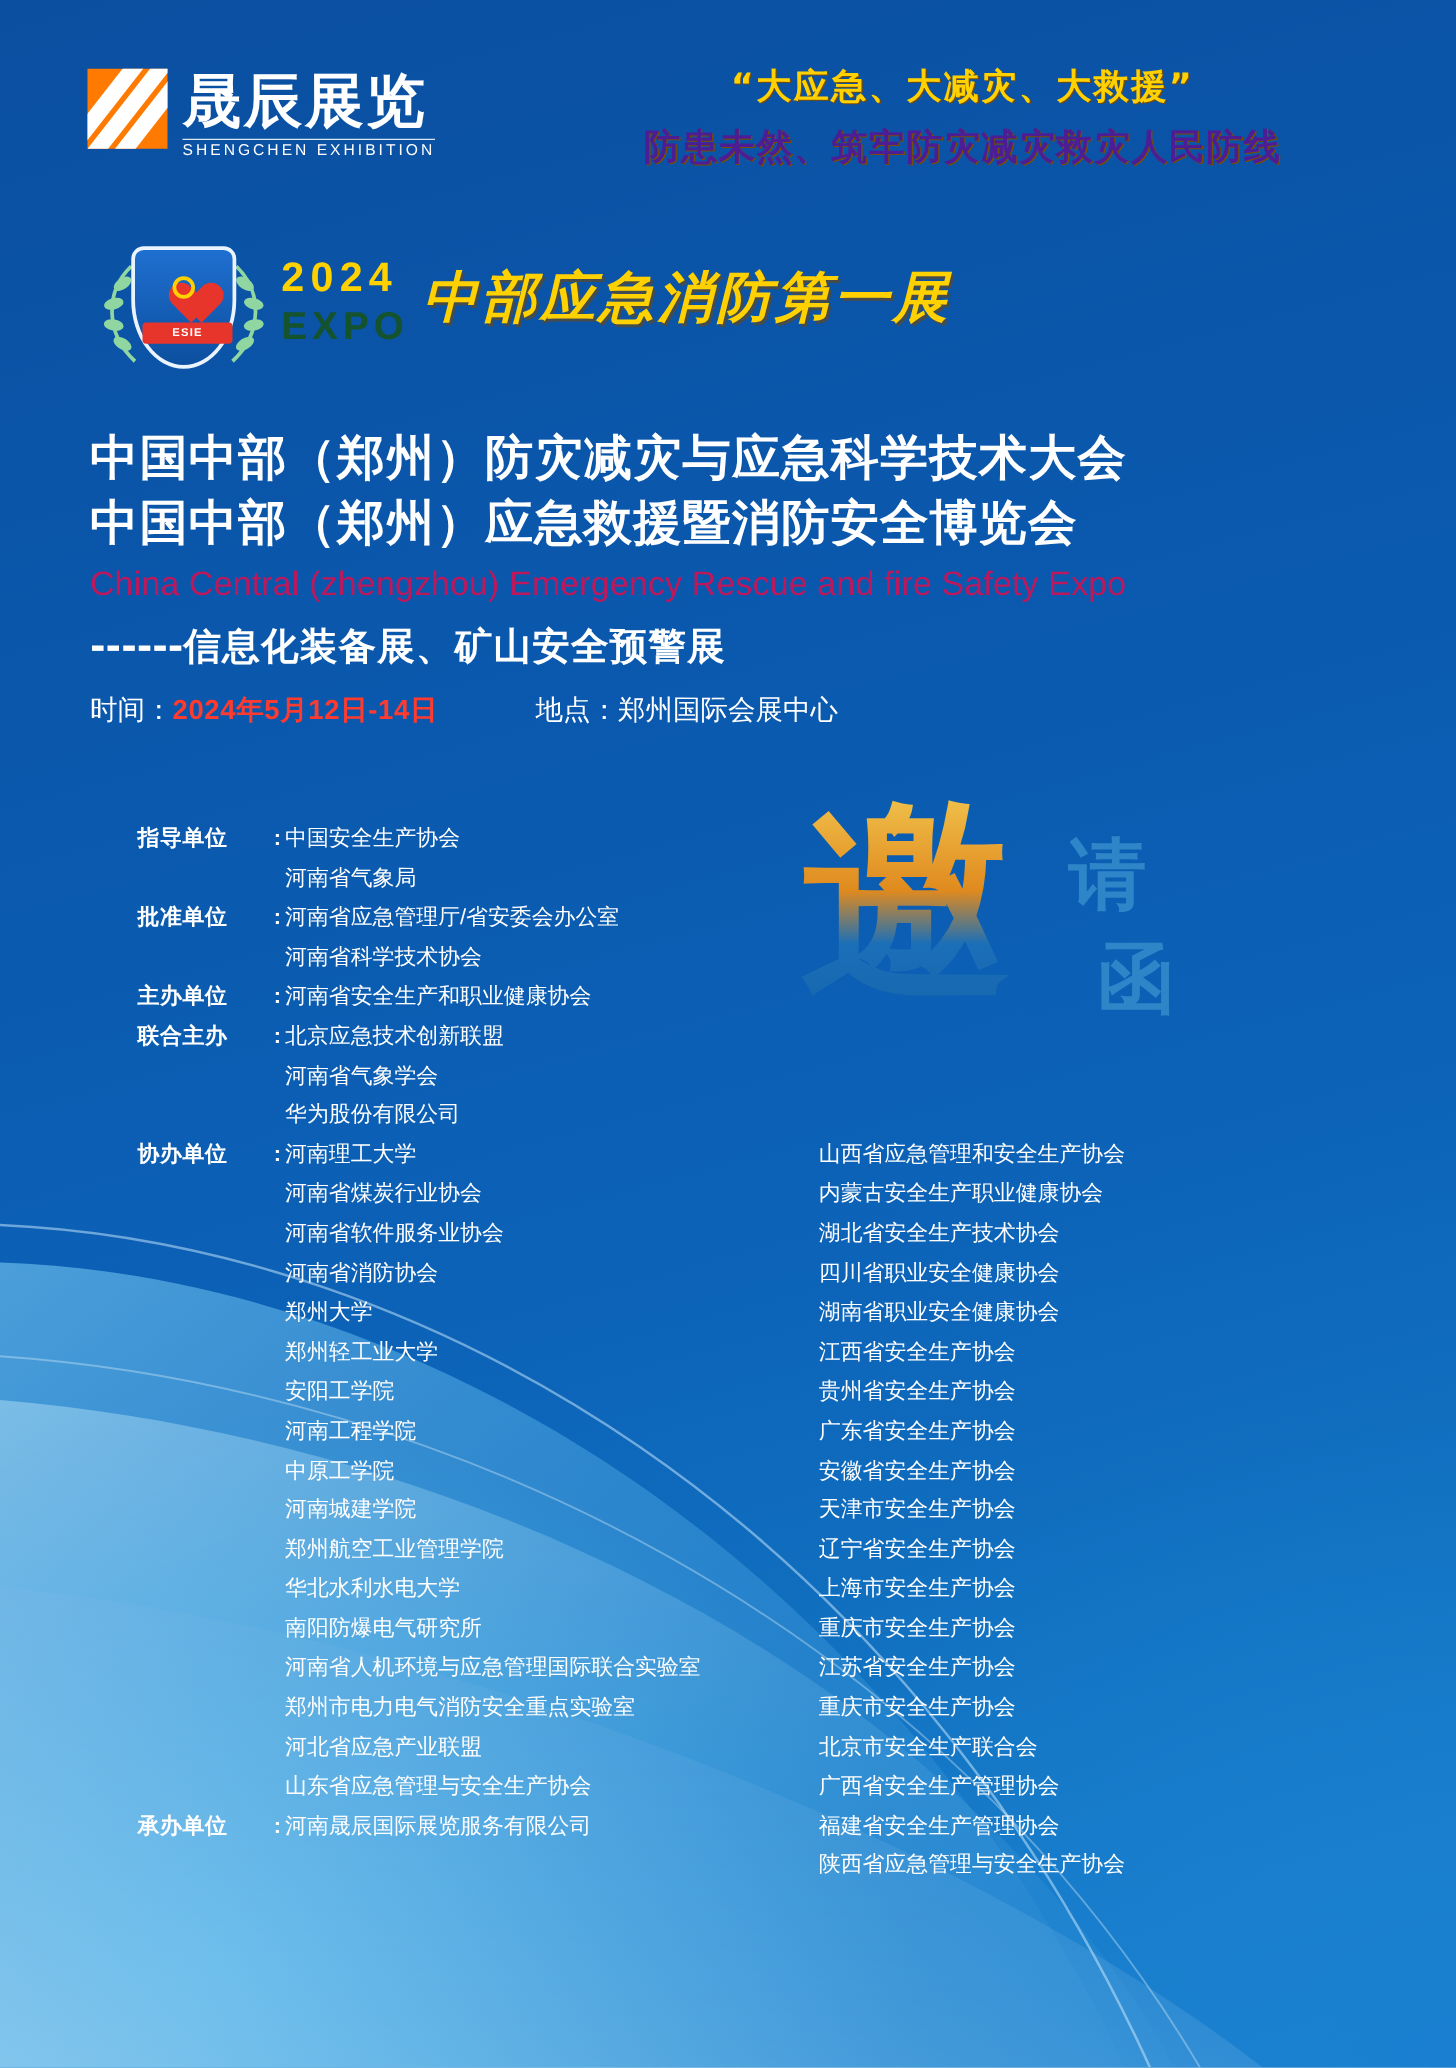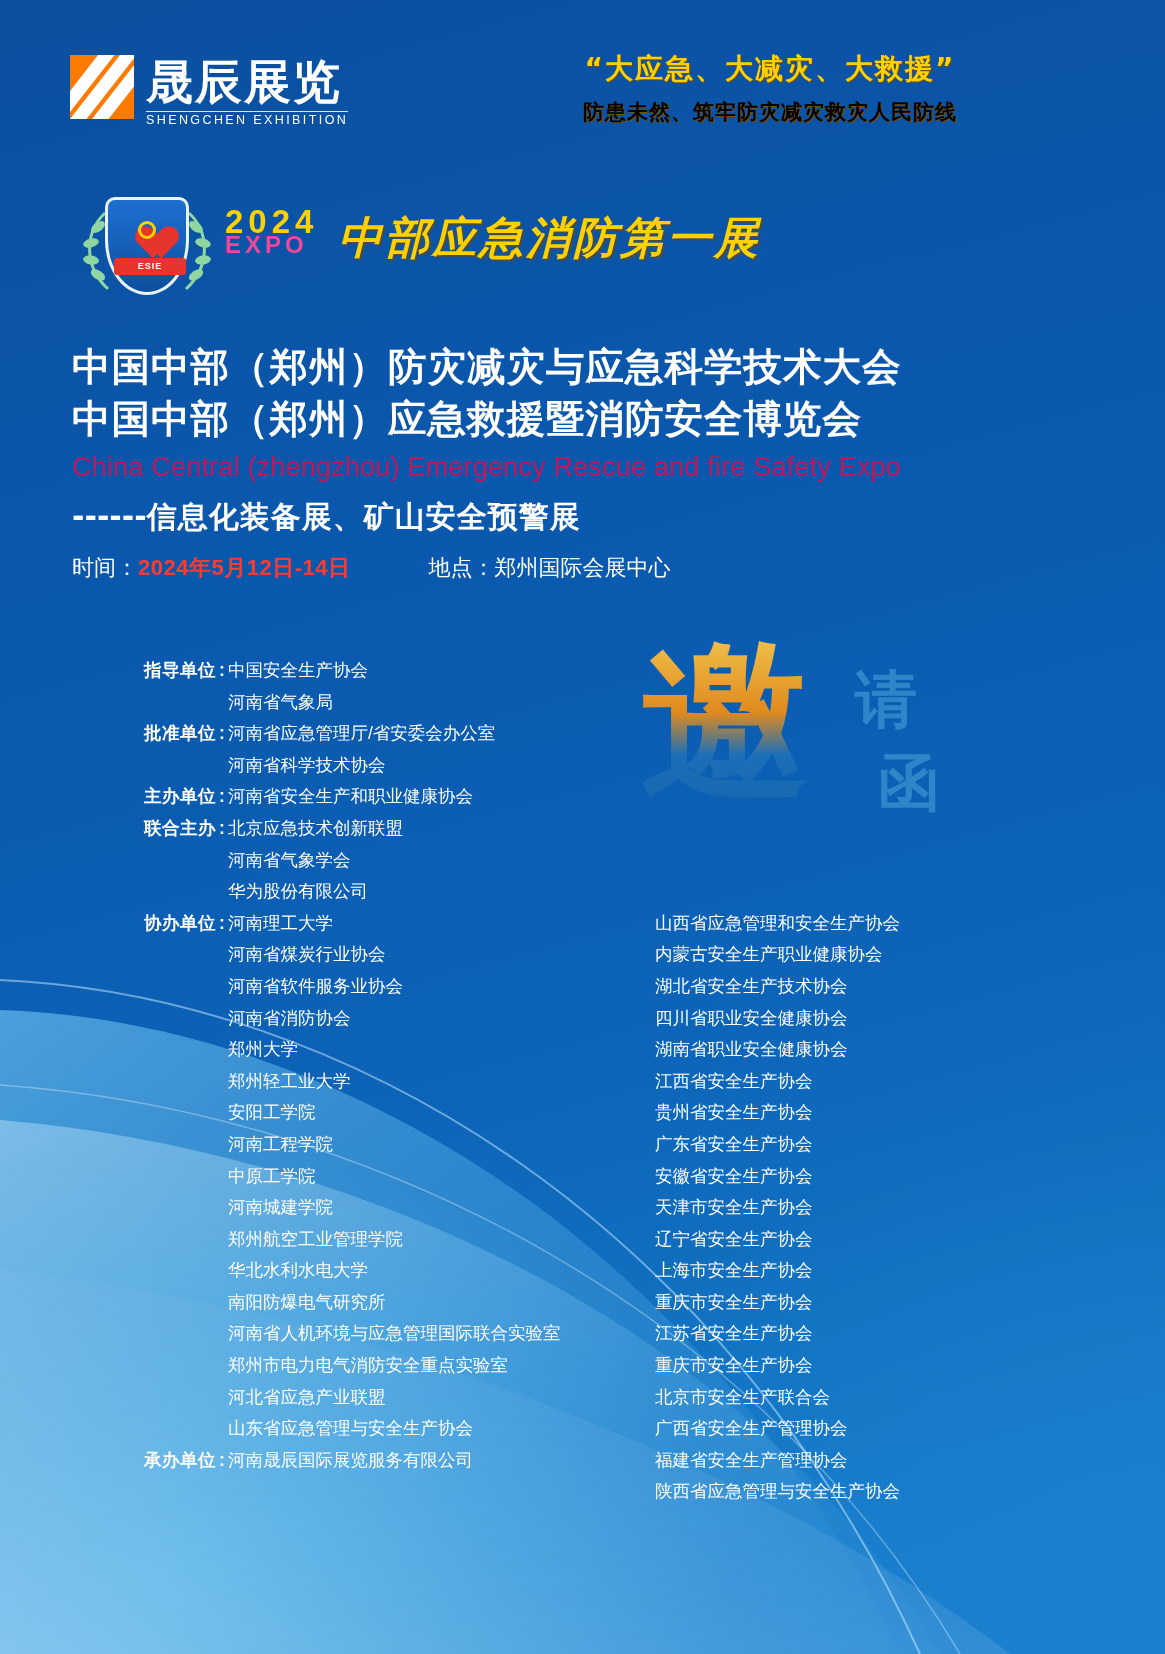--- a/index.html
+++ b/index.html
@@ -45,21 +45,21 @@
     text-align: center;
   }
 
   .slogan { position: absolute; left: 490px; top: 50px; width: 560px; text-align: center; }
   .slogan-1 {
     font-size: 28px; font-weight: bold; color: #ffd100; letter-spacing: 2px;
     text-shadow: 1px 1px 0 #7a4d00;
     font-family: "DejaVu Sans", sans-serif;
   }
   .slogan-2 {
-    font-size: 21px; font-weight: bold; color: #000000; letter-spacing: 1px;
+    font-size: 29px; font-weight: bold; color: #4c1d95; letter-spacing: 1px;
     margin-top: 10px; text-shadow: 1px 1px 0 #7a4d00;
     font-family: "DejaVu Sans", sans-serif;
   }
 
   
   .expo-row { position: relative; margin-top: 35px; height: 120px; }
   .emblem { position: absolute; left: 70px; top: 0; width: 150px; height: 110px; }
   .shield {
     position: absolute; left: 35px; top: 2px; width: 84px; height: 98px;
     background: linear-gradient(180deg,#1f6fd0,#0c4f9f);
@@ -86,22 +86,22 @@
     text-align: center; line-height: 17px; letter-spacing: 1px; font-weight: bold;
   }
   .laurel { position: absolute; left: 2px; top: 10px; width: 150px; height: 90px; }
 
   .expo-num {
     position: absolute; left: 225px; top: 8px;
     font-size: 33px; font-weight: bold; color: #ffd100; letter-spacing: 5px;
     font-family: "Liberation Sans", sans-serif;
   }
   .expo-word {
-    position: absolute; left: 225px; top: 36px;
-    font-size: 24px; font-weight: bold; color: #ec4899; letter-spacing: 4px;
+    position: absolute; left: 225px; top: 48px;
+    font-size: 31px; font-weight: bold; color: #14532d; letter-spacing: 4px;
     font-family: "Liberation Sans", sans-serif;
   }
   .expo-cn {
     position: absolute; left: 338px; top: 14px;
     font-size: 44px; font-weight: bold; color: #ffd100; letter-spacing: 3px;
     font-style: italic;
     text-shadow: 2px 2px 0 rgba(120,70,0,.55);
     font-family: "DejaVu Sans", sans-serif;
   }
 
@@ -144,21 +144,21 @@
     position: absolute; font-size: 62px; font-weight: bold;
     color: #2e86c8; font-family: "DejaVu Sans", sans-serif;
   }
   .invite-qing { left: 215px; top: 22px; }
   .invite-han  { left: 238px; top: 105px; }
 
   
   .orgs { position: absolute; left: 110px; top: 655px; width: 990px; font-size: 17.5px; color: #ffffff; }
   .org-row { display: flex; align-items: flex-start; line-height: 31.6px; }
   .org-label {
-    width: 106px; flex: none; text-align: right; font-weight: bold;
+    width: 106px; flex: none; font-weight: bold;
     letter-spacing: .5px; white-space: nowrap;
   }
   .org-colon { width: 12px; flex: none; text-align: center; font-weight: bold; }
   .org-value { flex: 1; }
   .org-row.cont .org-label, .org-row.cont .org-colon { visibility: hidden; }
 
   .two-col { position: relative; margin-top: 0; }
   .two-col .col-right {
     position: absolute; left: 545px; top: 0; width: 420px; line-height: 31.6px;
   }

